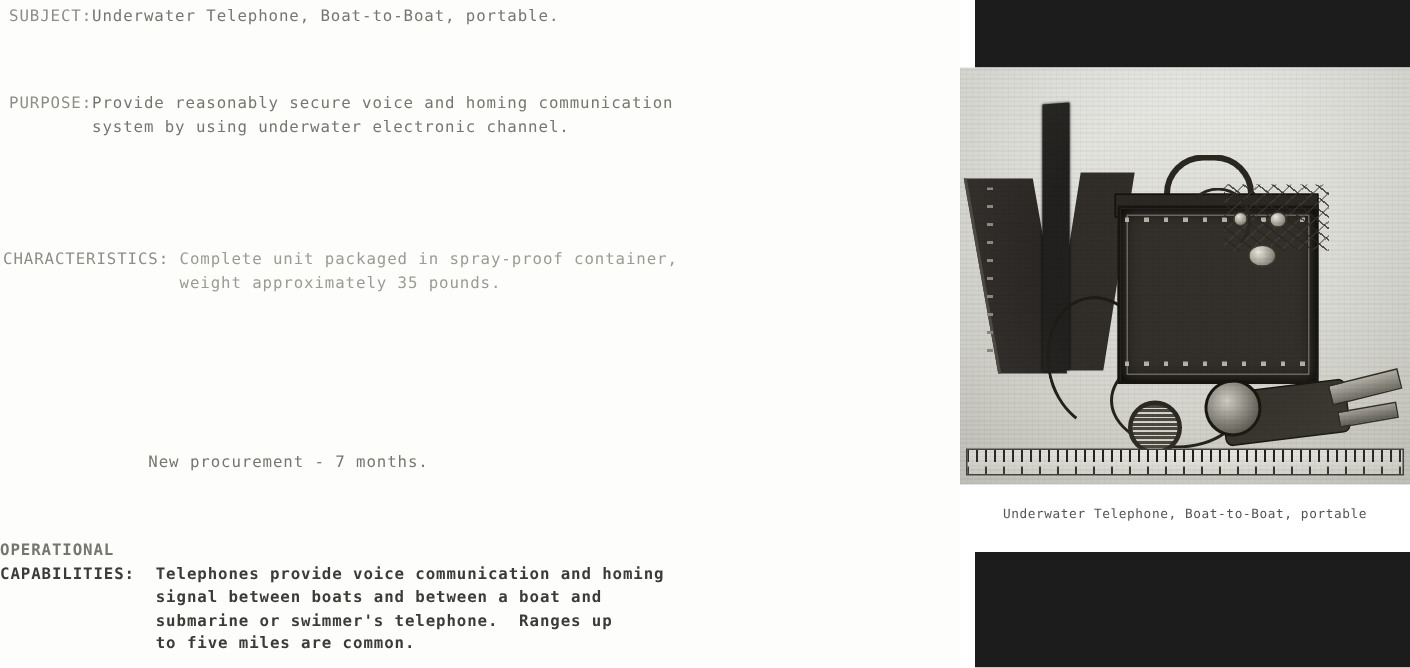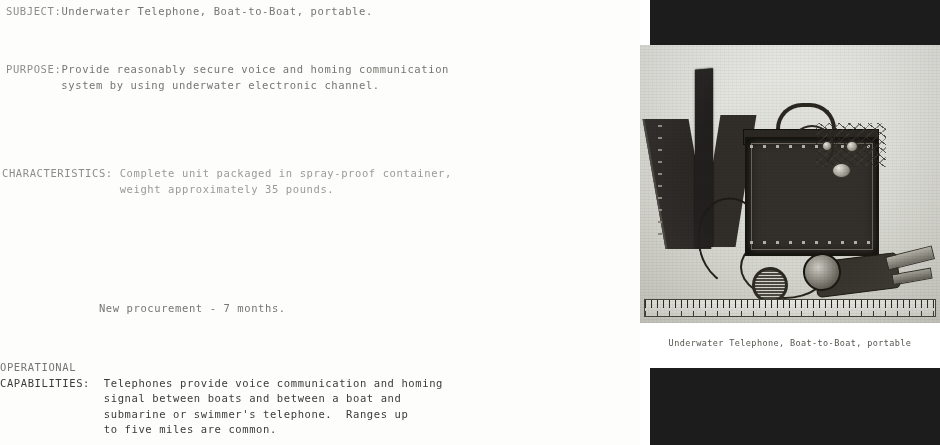--- a/index.html
+++ b/index.html
@@ -50,21 +50,21 @@
   .faded2 { color: #767670; }
   .faint  { color: #9b9b95; }
   .dark   { color: #3b3b38; }
 
   .e-subject        { left: 6px;  top: 4px; }
   .e-purpose        { left: 6px;  top: 62px; }
   .e-characteristic { left: 2px;  top: 138px; margin-top: 28px; }
   .e-transducer     { left: 2px;  top: 182px; }
   .e-availability   { left: 2px;  top: 255px; }
   .e-procurement    { left: 2px;  top: 301px; }
-  .e-operational    { left: 0px;  top: 360px; }
+  .e-operational    { left: 0px;  top: 360px; font-weight: bold; }
 
   
   .photo-area {
     position: absolute;
     left: 640px;
     top: 0;
     width: 300px;
     height: 445px;
     background: #ffffff;
     padding-left: 22px;

